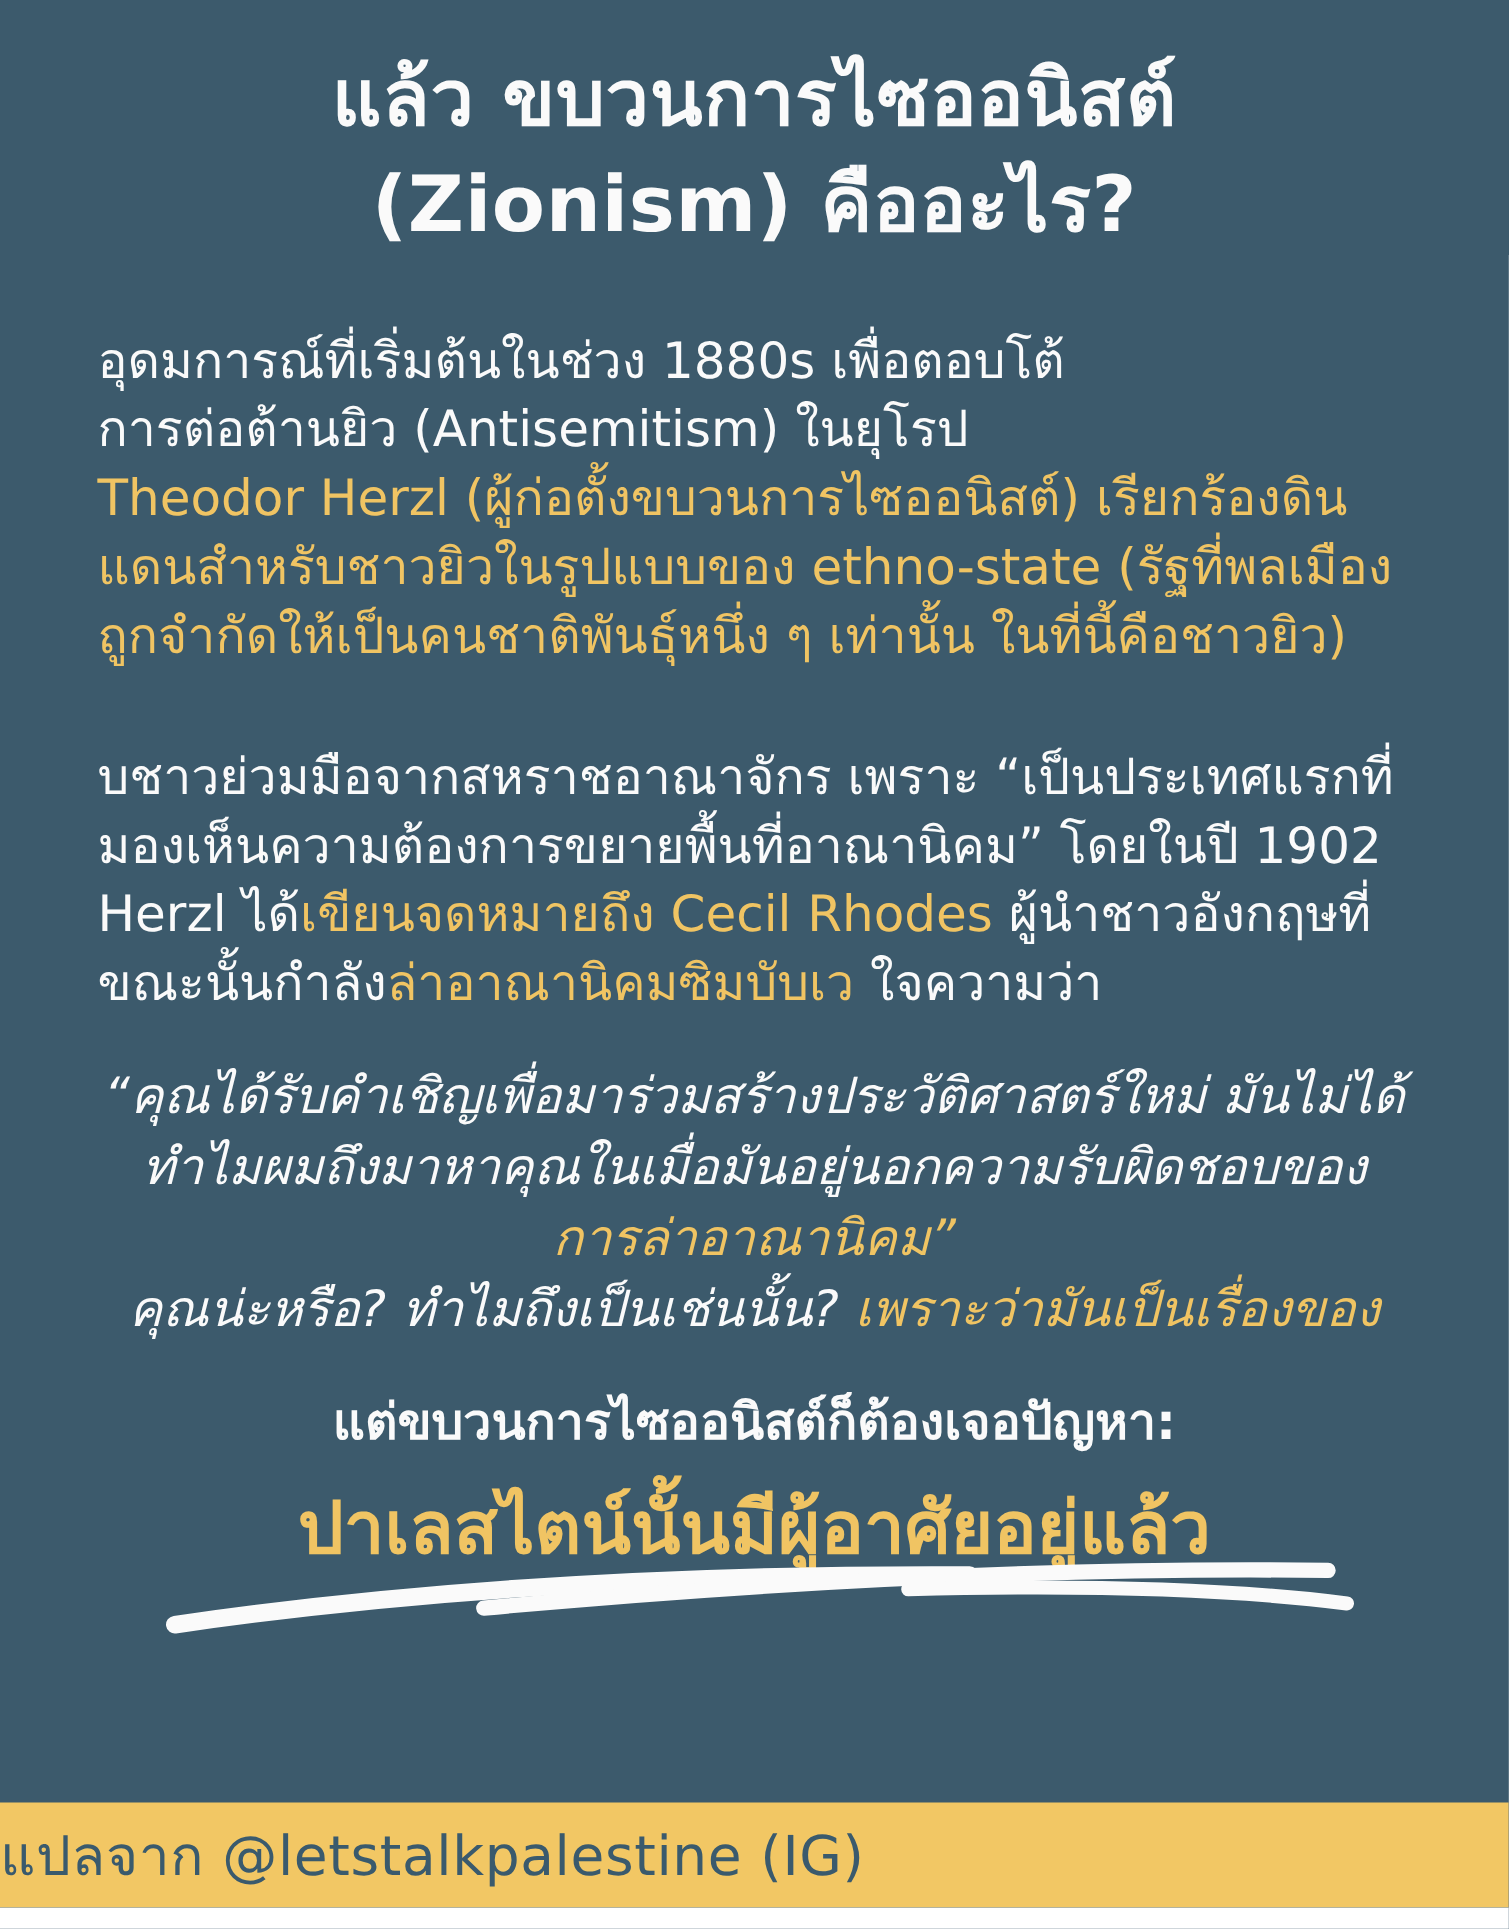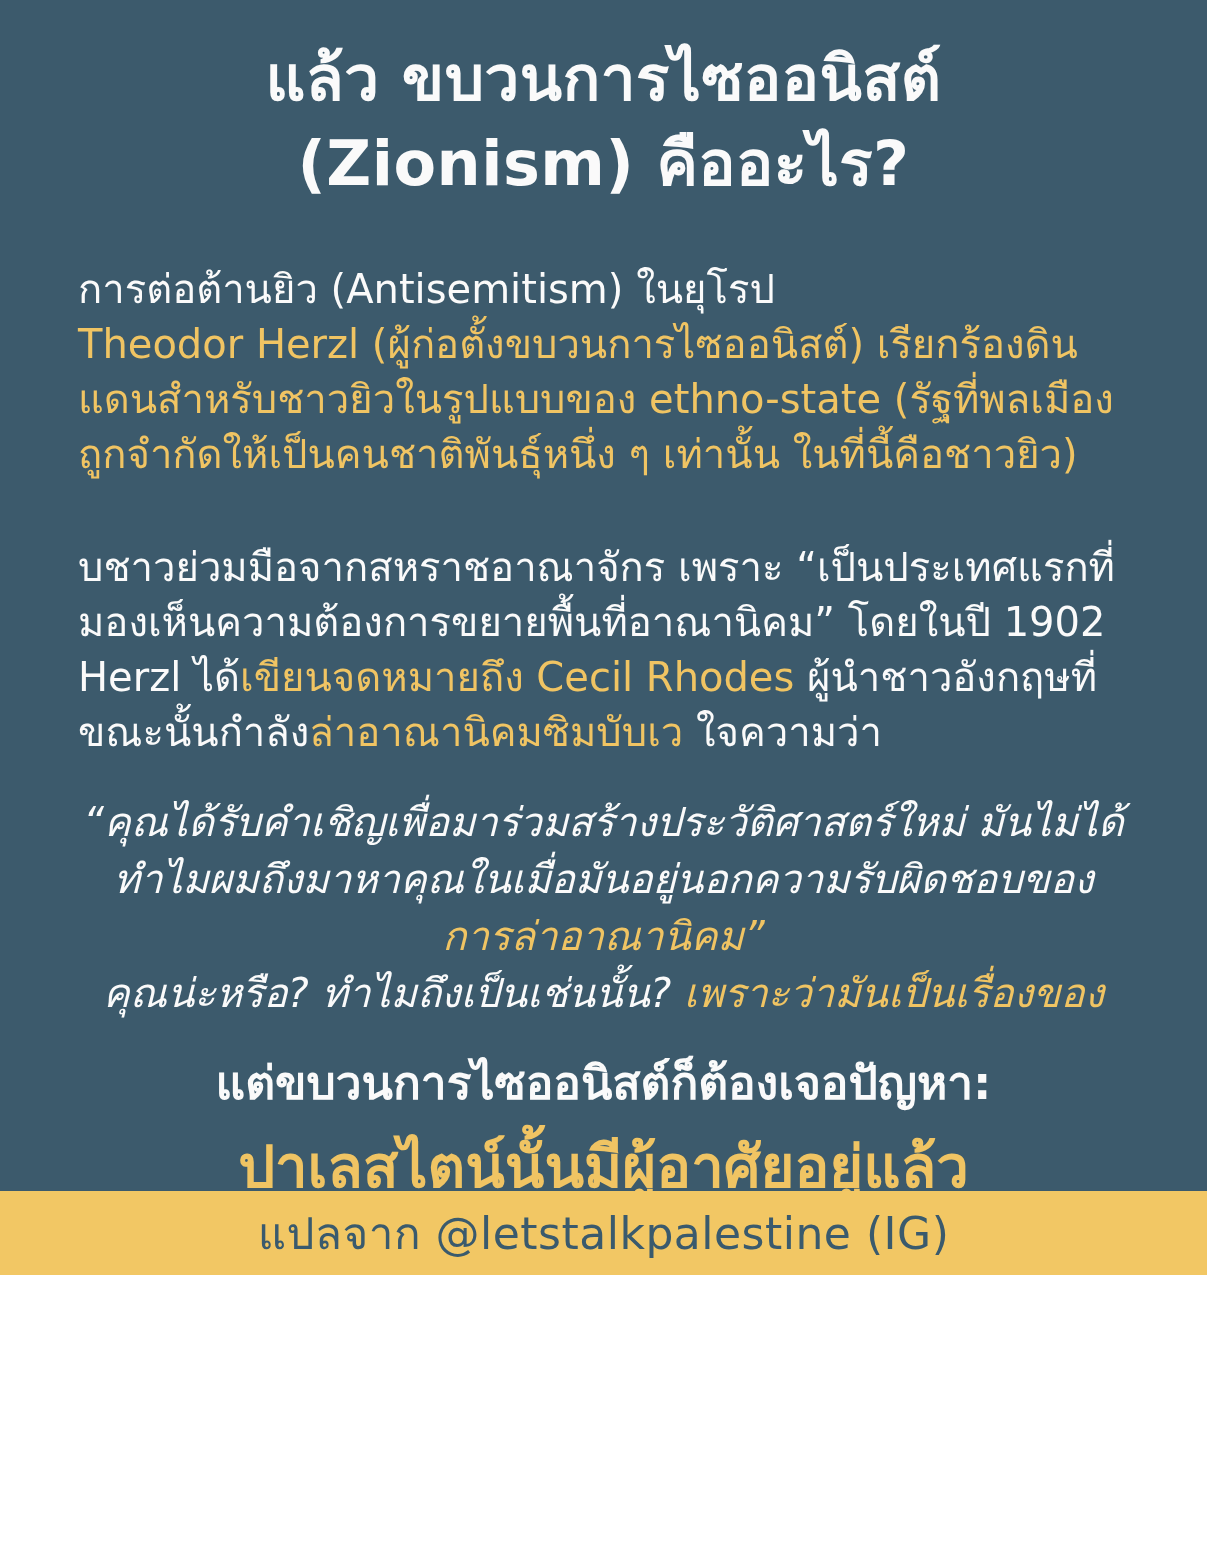--- a/index.html
+++ b/index.html
@@ -2,21 +2,21 @@
 <html style="--bg: #3C5A6C; --white: #FAFAFA; --yellow: #F0C463; --footer-bg: #F2C764; --footer-text: #3A5A6D;"><head>
 <meta charset="utf-8">
 <style>
   * { margin: 0; padding: 0; box-sizing: border-box; }
   html, body { width: 1207px; }
   body { font-family: "DejaVu Sans", sans-serif; }
 
   .poster {
     position: relative;
     width: 1207px;
-    height: 1275px;
+    height: 1526px;
     background: var(--bg, #3C5A6C);
     overflow: hidden;
   }
 
   .page-title {
     padding-top: 36px;
     text-align: center;
     font-size: 62px;
     font-weight: 800;
     line-height: 85px;
@@ -41,21 +41,21 @@
     font-size: 40px;
     line-height: 57px;
   }
 
   .seg-white  { color: var(--white, #FAFAFA); }
   .seg-yellow { color: var(--yellow, #F0C463); }
 
   .problem-block { text-align: center; margin-top: 30px; }
   .problem-line1 {
     color: var(--white, #FAFAFA);
-    font-size: 46px;
+    font-size: 40px;
     font-weight: 600;
     line-height: 62px;
   }
   .problem-line2 {
     color: var(--yellow, #F0C463);
     font-size: 58px;
     font-weight: 800;
     line-height: 74px;
     margin-top: 16px;
   }
@@ -73,41 +73,41 @@
     stroke-linecap: round;
   }
 
   .footer-banner {
     position: absolute;
     left: 0; right: 0; bottom: 0;
     height: 84px;
     background: var(--footer-bg, #F2C764);
     display: flex;
     align-items: center;
-    justify-content: center;
     z-index: 2;
   }
   .footer-credit {
     color: var(--footer-text, #3A5A6D);
     font-size: 44px;
     font-weight: 400;
     letter-spacing: 0.5px;
   }
 </style>
 </head>
 <body>
 
 <div class="poster">
 
   <div class="page-title">
     <div>แล้ว ขบวนการไซออนิสต์</div>
     <div>(Zionism) คืออะไร?</div>
   </div>
 
   <div class="body-block para-intro">
+      <div><span class="seg-white">อุดมการณ์ที่เริ่มต้นในช่วง 1880s เพื่อตอบโต้</span></div>
       <div><span class="seg-white">การต่อต้านยิว (Antisemitism) ในยุโรป</span></div>
       <div><span class="seg-yellow">Theodor Herzl (ผู้ก่อตั้งขบวนการไซออนิสต์) เรียกร้องดิน</span></div>
       <div><span class="seg-yellow">แดนสำหรับชาวยิวในรูปแบบของ ethno-state (รัฐที่พลเมือง</span></div>
       <div><span class="seg-yellow">ถูกจำกัดให้เป็นคนชาติพันธุ์หนึ่ง ๆ เท่านั้น ในที่นี้คือชาวยิว)</span></div>
     </div>
 
   <div class="body-block para-herzl">
       <div><span class="seg-white">บชาวย่วมมือจากสหราชอาณาจักร เพราะ “เป็นประเทศแรกที่</span></div>
       <div><span class="seg-white">มองเห็นความต้องการขยายพื้นที่อาณานิคม” โดยในปี 1902</span></div>
       <div><span class="seg-white">Herzl ได้</span><span class="seg-yellow">เขียนจดหมายถึง Cecil Rhodes</span><span class="seg-white"> ผู้นำชาวอังกฤษที่</span></div>

